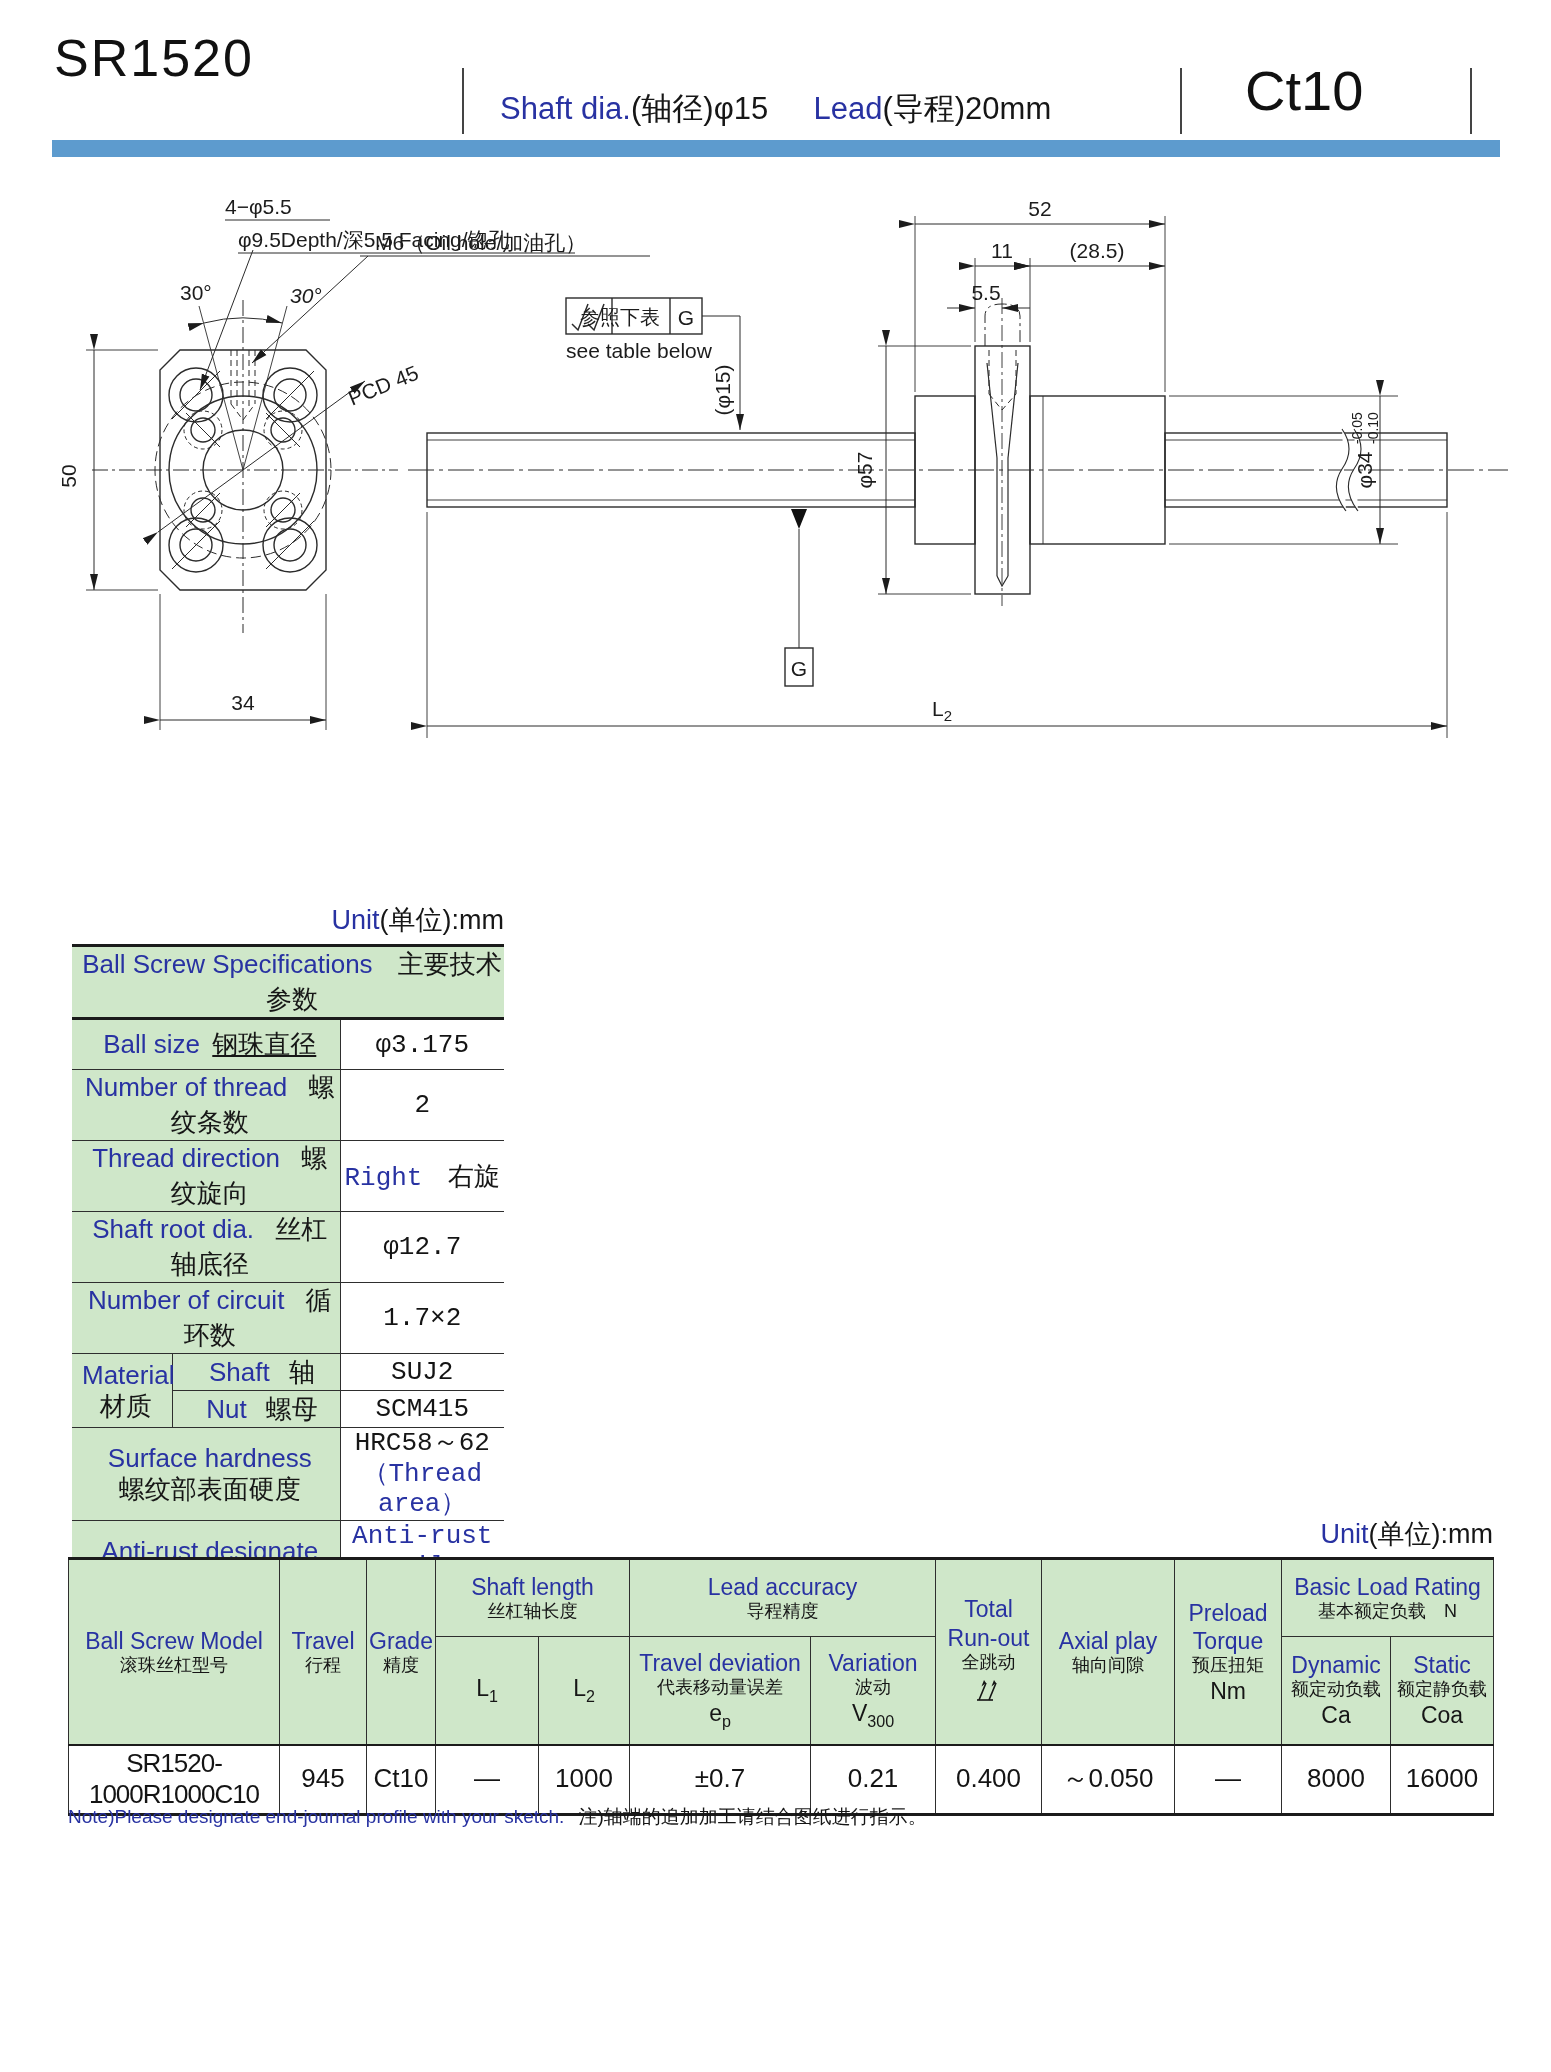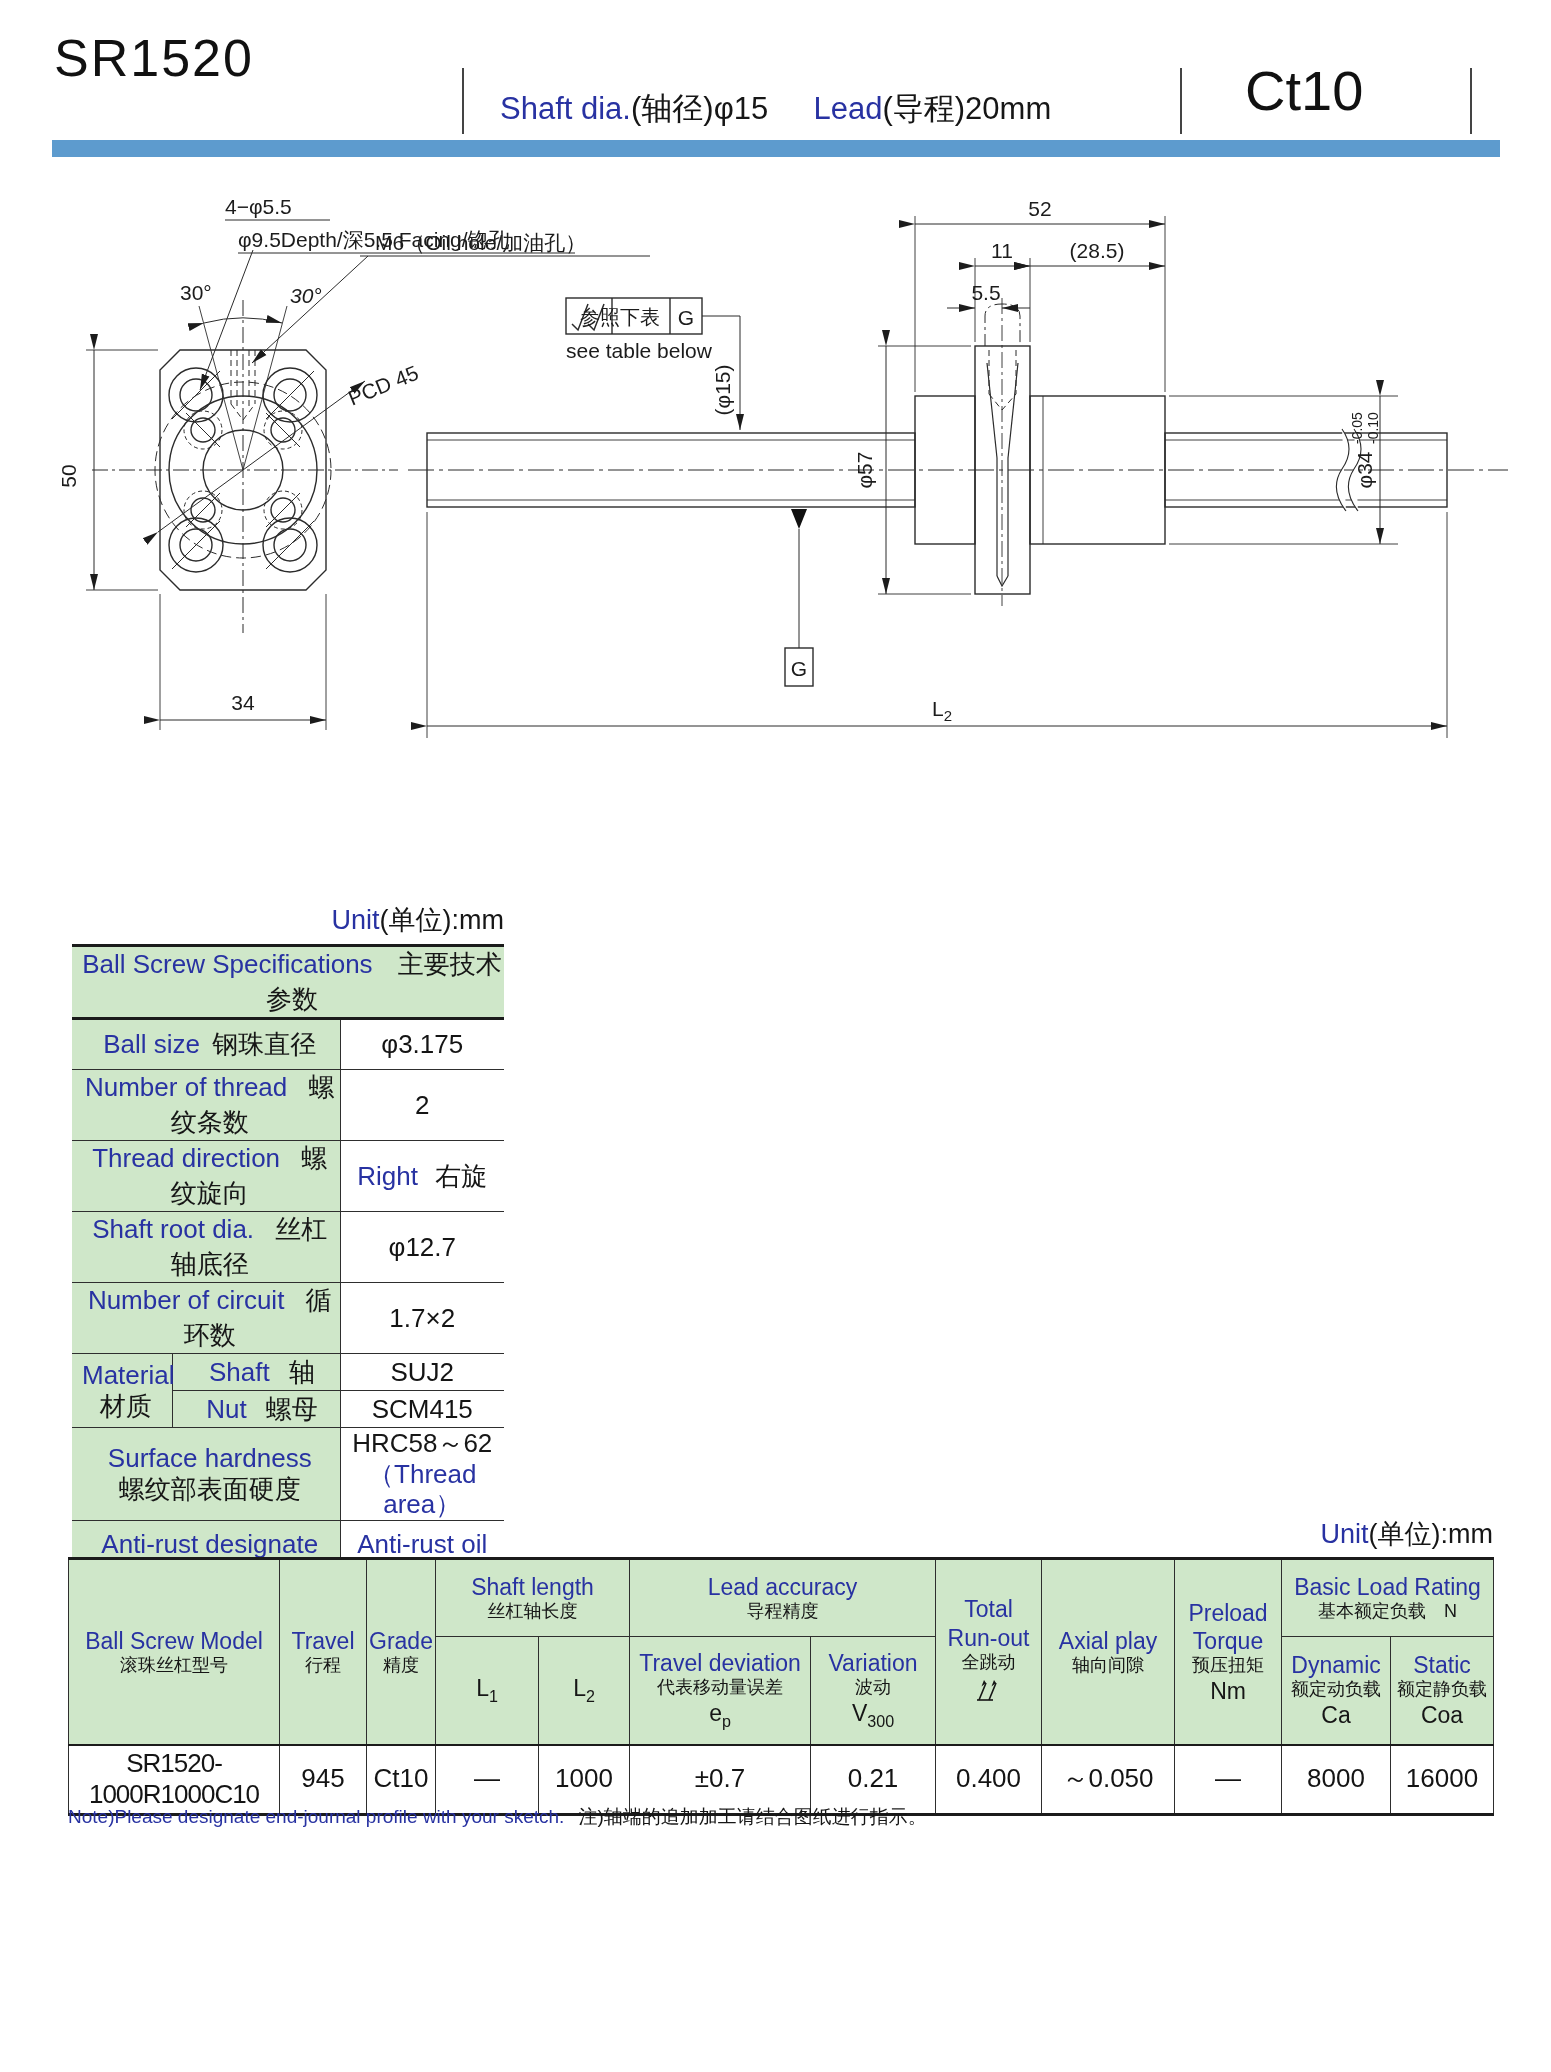--- a/index.html
+++ b/index.html
@@ -20,21 +20,21 @@
   
   .unit{font-size:27px;white-space:nowrap;}
   .unit-spec{top:902px;left:200px;width:304px;text-align:right;}
   .unit-main{top:1516px;left:993px;width:500px;text-align:right;}
   
   table{border-collapse:collapse;table-layout:fixed;}
   .spec{left:72px;top:944px;width:432px;border-top:3px solid #1b1b1b;border-bottom:3px solid #1b1b1b;}
   .spec td{padding:0 2px 0 10px;font-size:26px;border-top:1.6px solid #2e2e2e;vertical-align:middle;}
   .spec tr.hdr td{border-top:none;border-bottom:3px solid #1b1b1b;}
   .spec .g{background:#cfe7c9;text-align:center;}
-  .spec .val{border-left:1.8px solid #2e2e2e;text-align:center;padding:0 2px;}
+  .spec .val{border-left:1.8px solid #2e2e2e;text-align:center;padding:0 2px;font-family:Liberation Mono, monospace;}
   .spec .sub{border-left:1.6px solid #2e2e2e;margin-left:8px;}
   .spec .two{line-height:1.18;}
   .spec .cs{padding-left:14px;}
   
   .main{left:68px;top:1557px;width:1425px;border-top:3px solid #1b1b1b;border-bottom:3px solid #1b1b1b;}
   .main td{border:1.6px solid #2e2e2e;text-align:center;vertical-align:middle;padding:2px 2px;line-height:1.22;}
   .main tr.subhdr td,.main tr.grphdr td{background:#cfe7c9;}
   .main tr.datarow td{border-top:2.6px solid #1b1b1b;font-size:26px;background:#fff;height:50px;}
   .main .e{font-size:23px;color:#2832a2;display:block;}
   .main .c{font-size:18px;color:#161616;display:block;}
@@ -249,21 +249,21 @@
         <col style="width:164px">
       </colgroup>
     <tbody>
         <tr class="hdr" style="height:42px;">
       <td colspan="3" class="g">
         <span class="en">Ball Screw Specifications</span>
         <span class="cn" style="margin-left:18px;">主要技术参数</span>
       </td>
     </tr>
     <tr style="height:51px;">
-      <td colspan="2" class="g"><span class="en">Ball size</span> <span class="cn" style="margin-left:5px;">钢珠直径</span></td>
+      <td colspan="2" class="g"><span class="en">Ball size</span> <span class="cn" style="margin-left:5px;text-decoration:underline;">钢珠直径</span></td>
       <td class="val">φ3.175</td>
     </tr>
     <tr style="height:51px;">
       <td colspan="2" class="g"><span class="en">Number of thread</span> <span class="cn" style="margin-left:14px;">螺纹条数</span></td>
       <td class="val">2</td>
     </tr>
     <tr style="height:51px;">
       <td colspan="2" class="g"><span class="en">Thread direction</span> <span class="cn" style="margin-left:14px;">螺纹旋向</span></td>
       <td class="val"><span class="en">Right</span> <span class="cn" style="margin-left:10px;">右旋</span></td>
     </tr>

